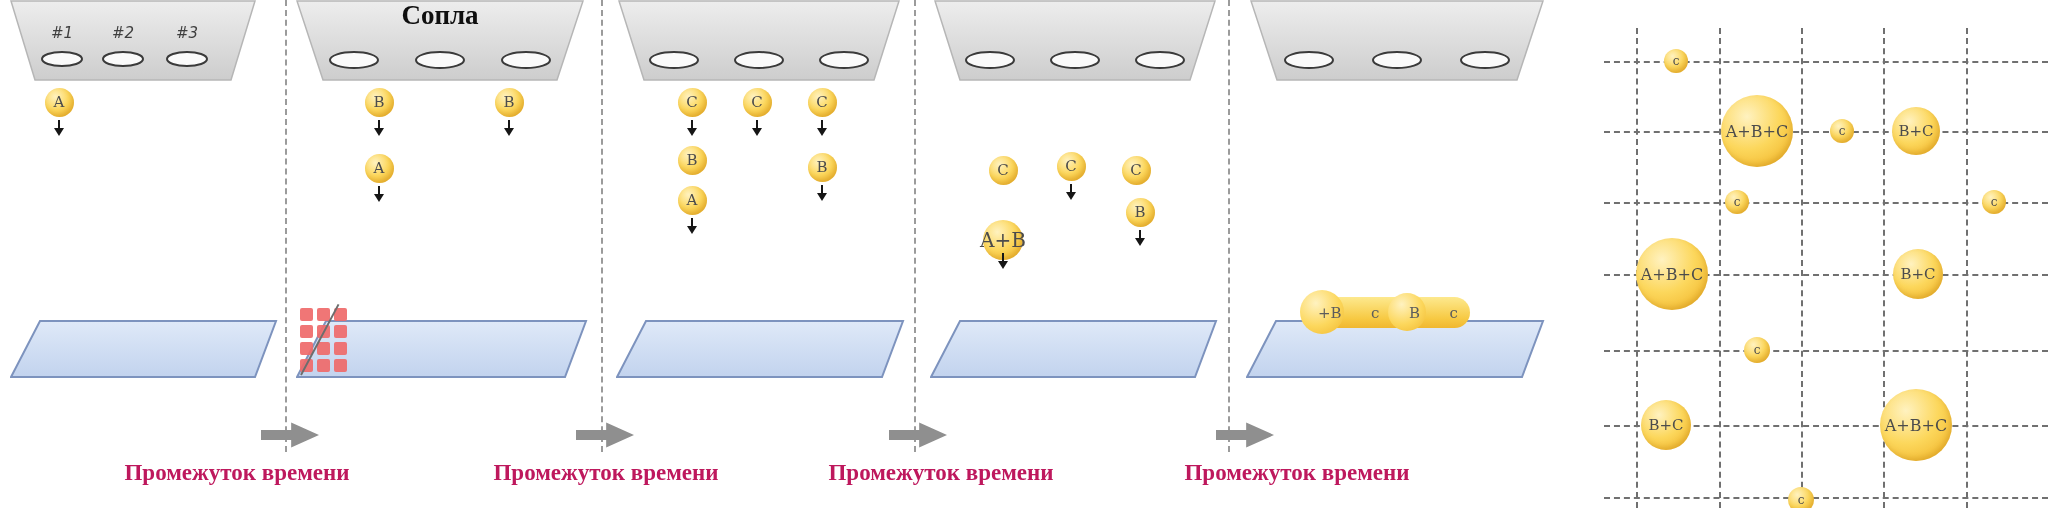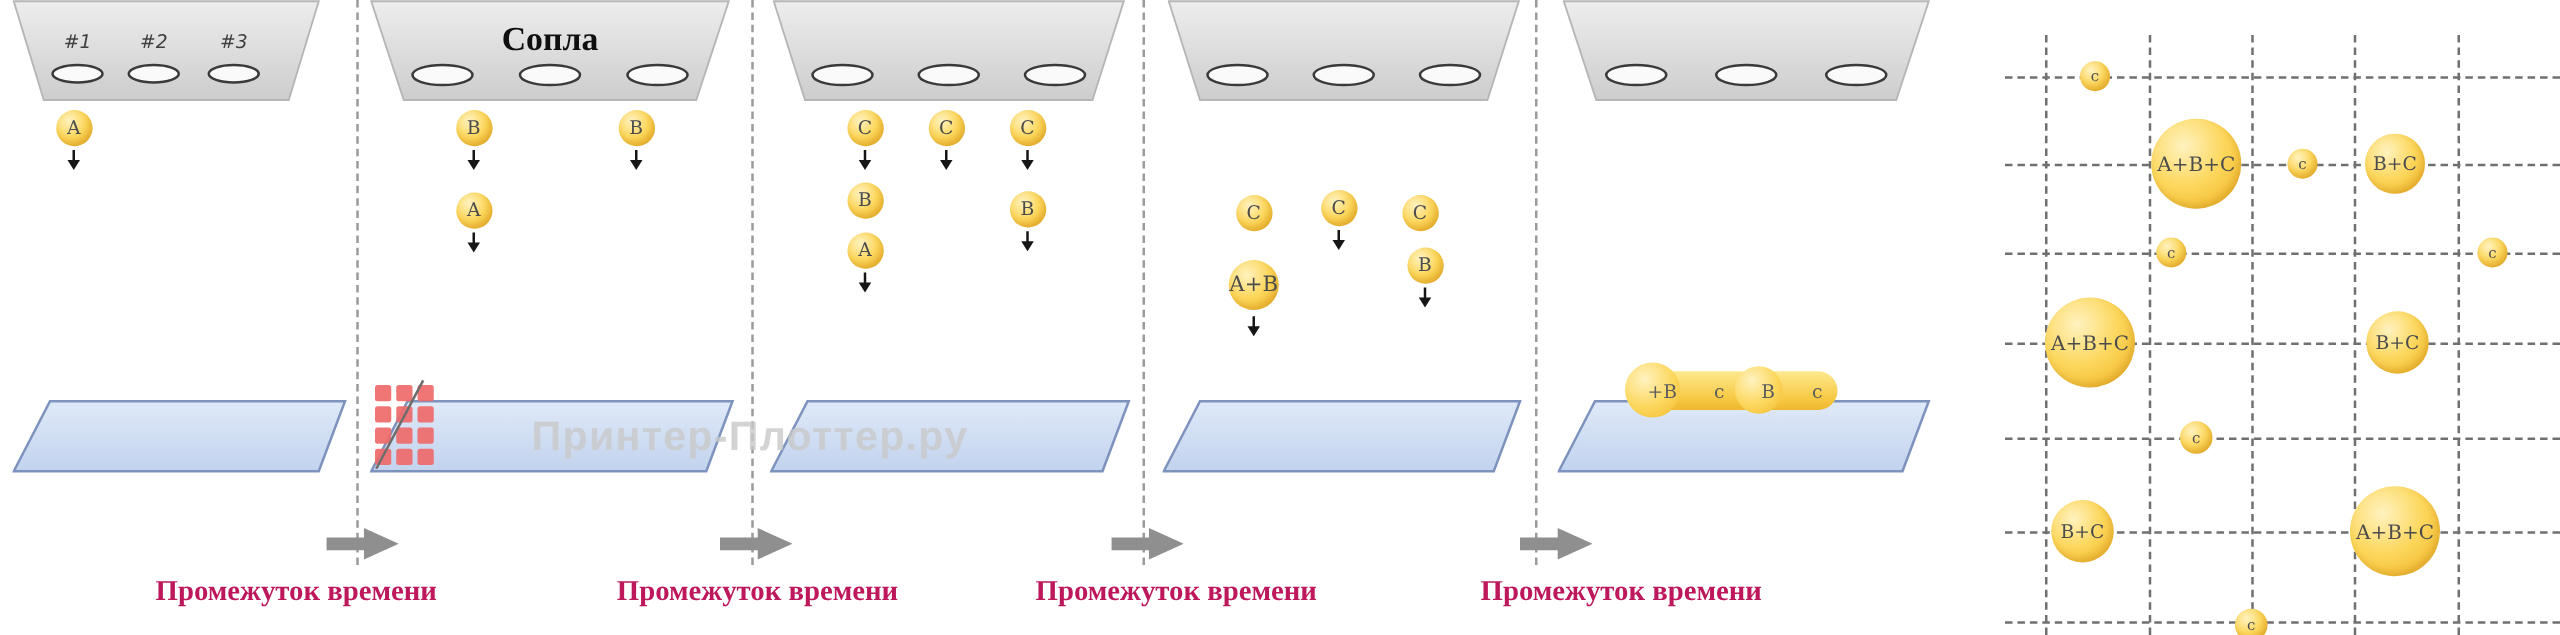--- a/index.html
+++ b/index.html
@@ -6,21 +6,21 @@
   #stage{position:relative;width:2048px;height:508px;background:#ffffff;overflow:hidden;
          font-family:"Liberation Sans",sans-serif}
 
   .sep{position:absolute;top:0;height:452px;width:0;border-left:2px dashed #9b9b9b}
 
   .plate,.platform{position:absolute}
   .noz{fill:#fafafa;stroke:#3a3a3a;stroke-width:2}
 
   .nozzle-num{position:absolute;transform:translateX(-50%);
               font:italic 15px "DejaVu Sans",sans-serif;color:#3f3f3f}
-  .nozzles-title{position:absolute;left:440px;top:16px;transform:translateX(-50%);
+  .nozzles-title{position:absolute;left:440px;top:0;transform:translateX(-50%);
                  font:bold 27px "Liberation Serif",serif;color:#0f0f0f}
 
   .droplet{position:absolute;z-index:3;border-radius:50%;display:flex;align-items:center;
            justify-content:center;font-family:"DejaVu Serif",serif;color:#4c4c4c;
            background:radial-gradient(circle at 36% 30%,#fff2c0 0%,#fcd75c 48%,#f4bf39 78%,#ecb027 100%);
            box-shadow:inset -2px -3px 5px rgba(180,120,10,.28)}
 
   .fall-arrow{position:absolute;z-index:3;width:12px;height:17px}
   .fall-arrow::before{content:"";position:absolute;left:5px;top:0;width:2px;height:9px;background:#161616}
   .fall-arrow::after{content:"";position:absolute;left:1px;top:8px;width:0;height:0;
@@ -124,21 +124,20 @@
   </svg>
   <svg class="platform" style="left:930px;top:320px" width="288" height="59">
     <polygon points="30,1 286,1 265,57 1,57" fill="url(#platGrad)" stroke="#7d93be" stroke-width="2"></polygon>
   </svg>
   <svg class="platform" style="left:1246px;top:320px" width="299" height="59">
     <polygon points="30,1 297,1 276,57 1,57" fill="url(#platGrad)" stroke="#7d93be" stroke-width="2"></polygon>
   </svg>
 
   <div class="diag-line"></div>
 
-  <div class="watermark">Принтер-Плоттер.ру</div>
 
   <div class="blob">
     <div class="blob-bulge bulge-1"></div>
     <div class="blob-bulge bulge-2"></div>
     <div class="blob-text">
       <span>+B</span>
       <span>c</span>
       <span>B</span>
       <span>c</span>
     </div>
@@ -183,21 +182,21 @@
     <div class="fall-arrow" style="left: 816px; top: 119.5px;"></div>
     <div class="droplet" style="left: 677.5px; top: 145.5px; width: 29px; height: 29px; font-size: 15px;">B</div>
     <div class="droplet" style="left: 677.5px; top: 185.5px; width: 29px; height: 29px; font-size: 15px;">A</div>
     <div class="fall-arrow" style="left: 686px; top: 217.5px;"></div>
     <div class="droplet" style="left: 807.5px; top: 152.5px; width: 29px; height: 29px; font-size: 15px;">B</div>
     <div class="fall-arrow" style="left: 816px; top: 184.5px;"></div>
     <div class="droplet" style="left: 988.5px; top: 155.5px; width: 29px; height: 29px; font-size: 15px;">C</div>
     <div class="droplet" style="left: 1056.5px; top: 151.5px; width: 29px; height: 29px; font-size: 15px;">C</div>
     <div class="fall-arrow" style="left: 1065px; top: 183.5px;"></div>
     <div class="droplet" style="left: 1121.5px; top: 155.5px; width: 29px; height: 29px; font-size: 15px;">C</div>
-    <div class="droplet" style="left: 983px; top: 208px; width: 40px; height: 40px; font-size: 17px;">A+B</div>
+    <div class="droplet" style="left: 983px; top: 220px; width: 40px; height: 40px; font-size: 20px;">A+B</div>
     <div class="fall-arrow" style="left: 997px; top: 253px;"></div>
     <div class="droplet" style="left: 1125.5px; top: 197.5px; width: 29px; height: 29px; font-size: 15px;">B</div>
     <div class="fall-arrow" style="left: 1134px; top: 229.5px;"></div>
     <div class="droplet" style="left: 1664px; top: 49px; width: 24px; height: 24px; font-size: 12px;">c</div>
     <div class="droplet" style="left: 1721px; top: 95px; width: 72px; height: 72px; font-size: 16px;">A+B+C</div>
     <div class="droplet" style="left: 1830px; top: 119px; width: 24px; height: 24px; font-size: 12px;">c</div>
     <div class="droplet" style="left: 1892px; top: 107px; width: 48px; height: 48px; font-size: 15px;">B+C</div>
     <div class="droplet" style="left: 1725px; top: 190px; width: 24px; height: 24px; font-size: 12px;">c</div>
     <div class="droplet" style="left: 1982px; top: 190px; width: 24px; height: 24px; font-size: 12px;">c</div>
     <div class="droplet" style="left: 1636px; top: 238px; width: 72px; height: 72px; font-size: 16px;">A+B+C</div>

